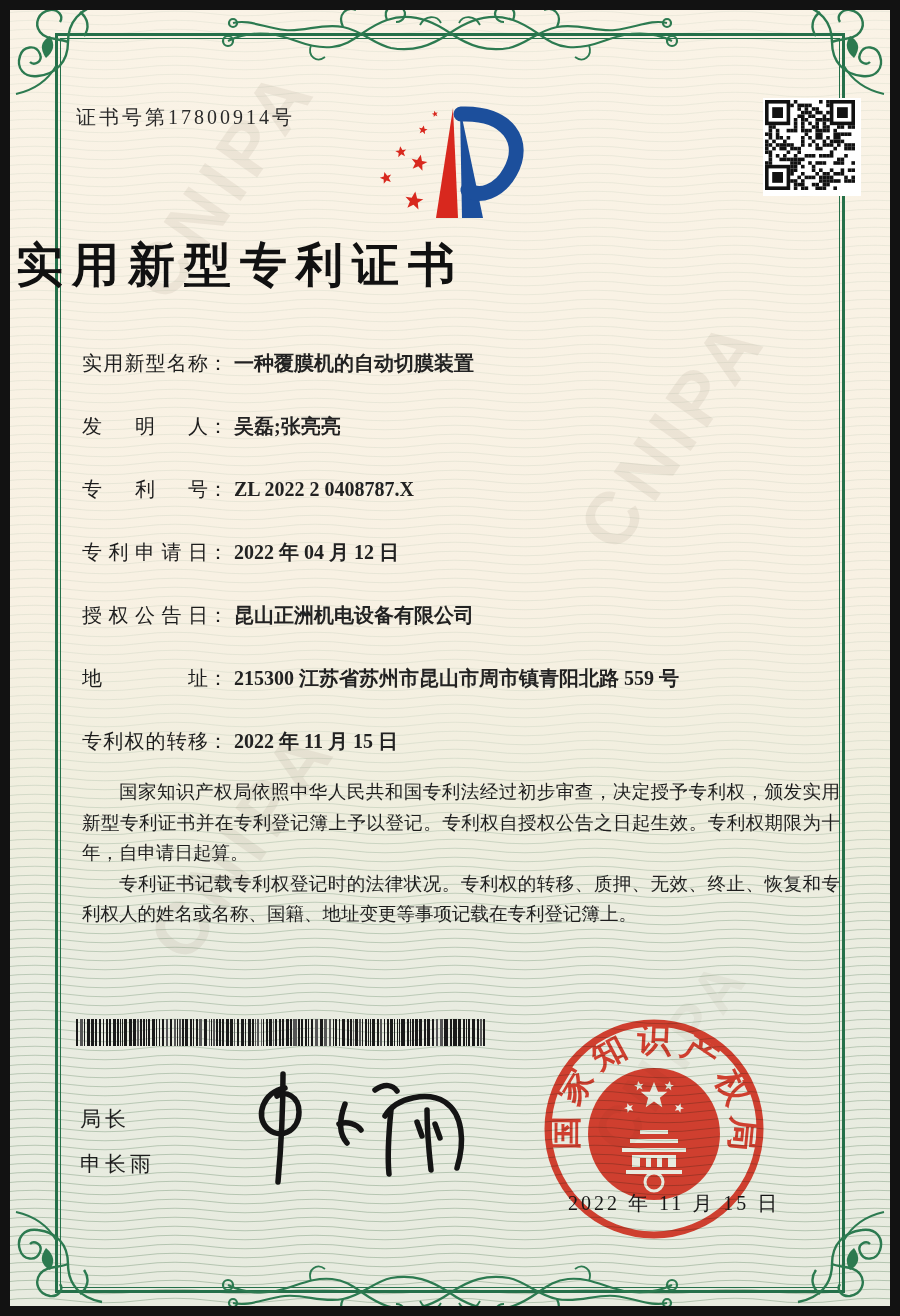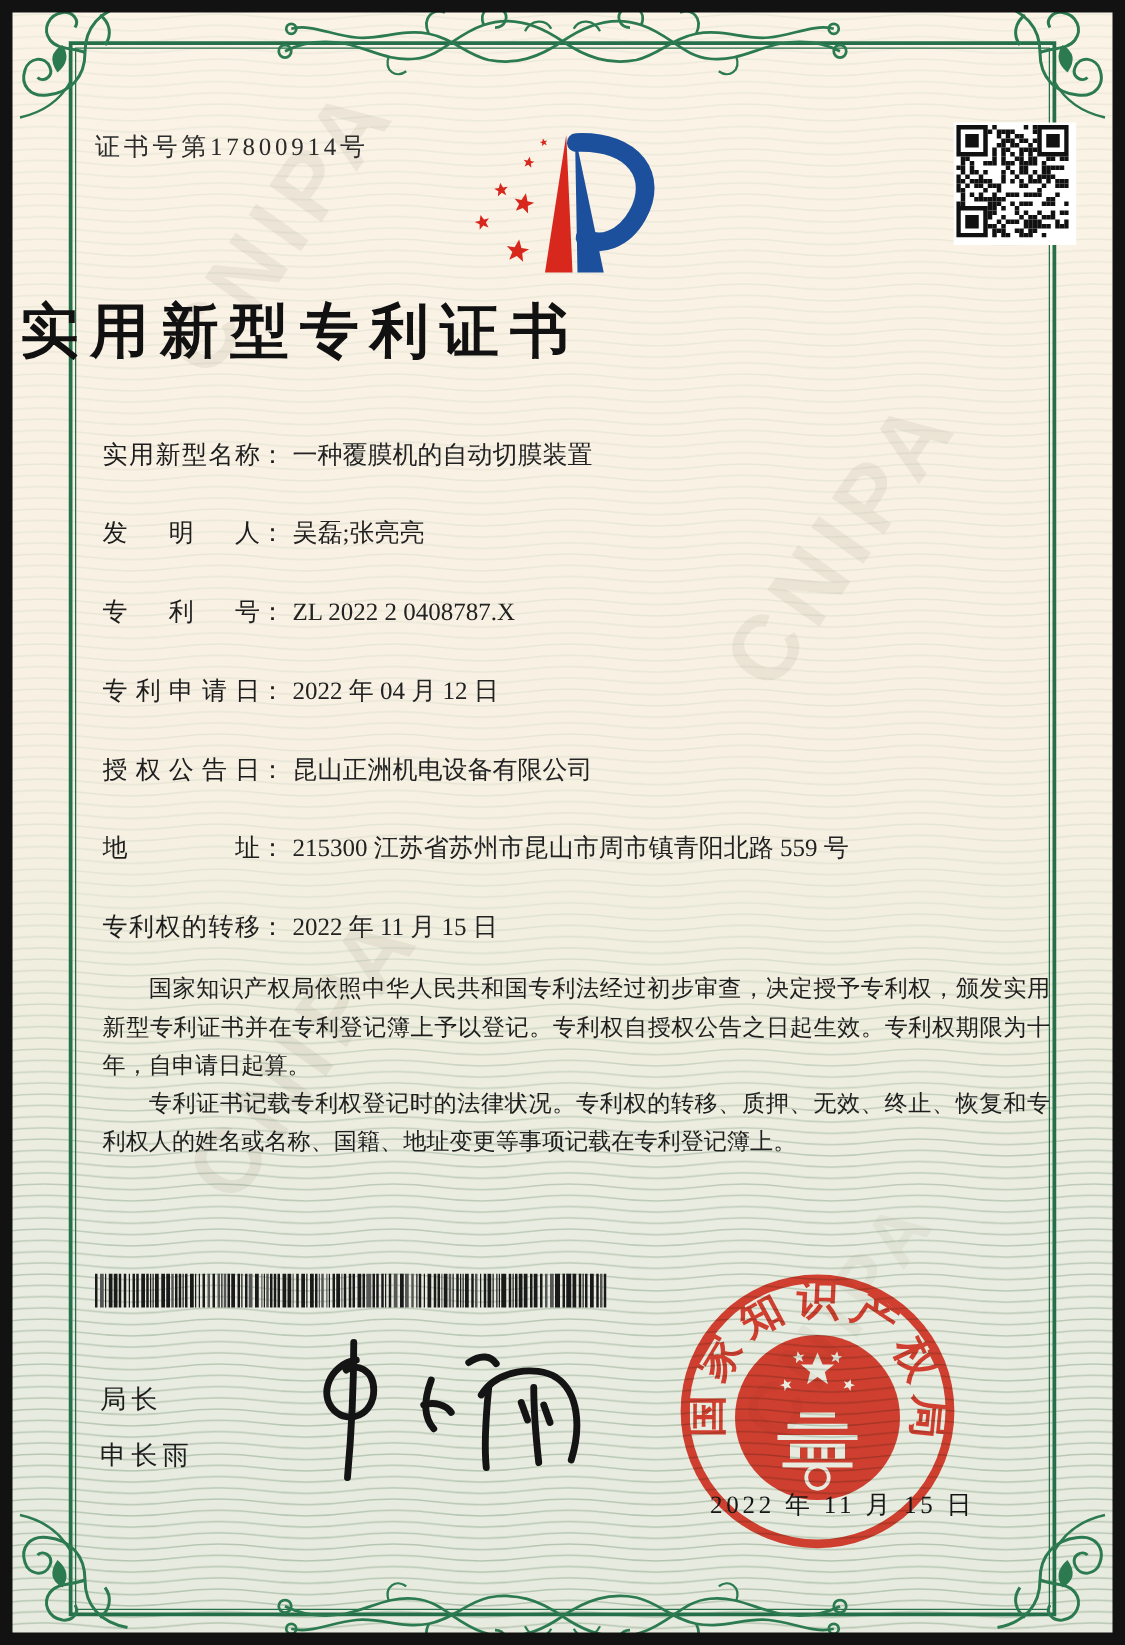--- a/index.html
+++ b/index.html
@@ -24,21 +24,21 @@
       transform:rotate(-55deg);white-space:nowrap;pointer-events:none;}
   .cert-no{position:absolute;left:76px;top:104px;font-size:20px;letter-spacing:3px;z-index:10;color:#2b2b2b;}
   .logo{position:absolute;left:362px;top:100px;z-index:10;}
   .qr{position:absolute;left:763px;top:98px;width:94px;height:94px;background:#fff;padding:2px;z-index:10;}
   .title{position:absolute;left:16px;right:0;top:234px;font-size:47px;font-weight:bold;
          letter-spacing:9px;color:#111;z-index:10;}
   .rows{position:absolute;left:82px;top:350px;width:760px;z-index:10;}
   .frow{position:absolute;left:0;width:760px;height:30px;font-size:20px;white-space:nowrap;}
   .flabel{display:inline-block;width:126px;text-align:justify;text-align-last:justify;vertical-align:top;color:#1d1d1d;}
   .fcolon{display:inline-block;color:#1d1d1d;}
-  .fvalue{display:inline-block;margin-left:6px;color:#222;}
+  .fvalue{display:inline-block;margin-left:6px;color:#222;font-weight:bold;}
   .grant2{position:absolute;left:388px;top:0;}
   .paras{position:absolute;left:82px;top:777px;width:758px;font-size:18.5px;line-height:30.5px;
          text-align:justify;z-index:10;color:#1e1e1e;}
   .paras p{margin:0;text-indent:2em;}
   .barcode{position:absolute;left:76px;top:1019px;width:415px;height:27px;z-index:10;}
   .barcode i{position:absolute;top:0;bottom:0;background:#1a1a1a;}
   .signer{position:absolute;left:80px;z-index:10;font-size:21px;color:#1d1d1d;letter-spacing:4px;}
   .signer-title{top:1105px;}
   .signer-name{top:1150px;}
   .signature{position:absolute;left:233px;top:1068px;z-index:12;}

